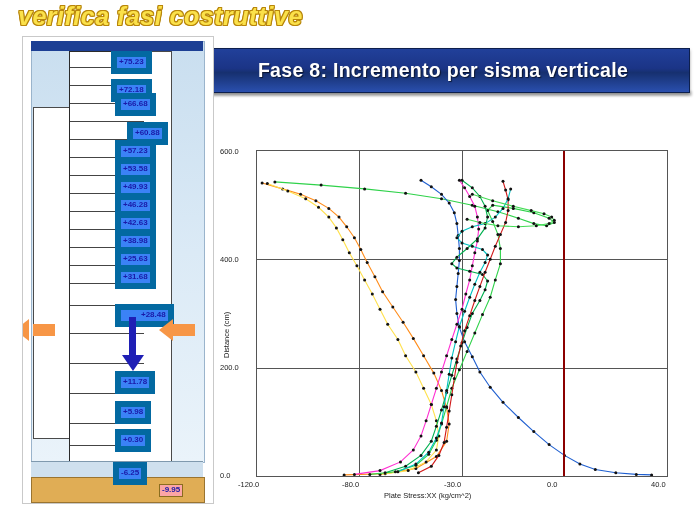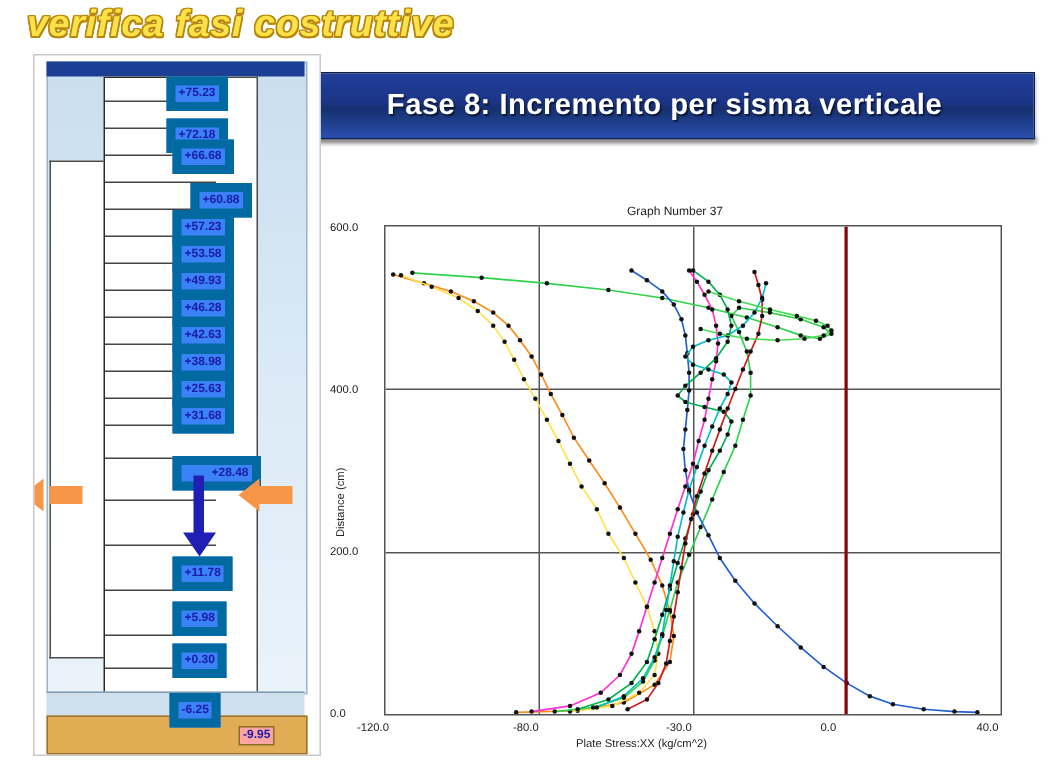--- a/index.html
+++ b/index.html
@@ -191,21 +191,20 @@
   <div class="orange-head" style="left:-8px;top:282px;border-right:14px solid #f79646;"></div>
 
   <div class="orange-arrow" style="left:148px;top:287px;width:24px;"></div>
   <div class="orange-head" style="left:136px;top:282px;border-right:14px solid #f79646;"></div>
 
   <div class="blue-arrow-shaft" style="left:106px;top:280px;height:40px;"></div>
   <div class="blue-arrow-head" style="left:99px;top:318px;"></div>
 </div>
 
 <div class="chart-wrap">
-  <div class="chart-title">Graph Number 37</div>
 
   <div class="ytick" style="left:6px;top:19px;">600.0</div>
   <div class="ytick" style="left:6px;top:127px;">400.0</div>
   <div class="ytick" style="left:6px;top:235px;">200.0</div>
   <div class="ytick" style="left:6px;top:343px;">0.0</div>
 
   <div class="xtick" style="left:24px;top:352px;">-120.0</div>
   <div class="xtick" style="left:128px;top:352px;">-80.0</div>
   <div class="xtick" style="left:230px;top:352px;">-30.0</div>
   <div class="xtick" style="left:333px;top:352px;">0.0</div>

